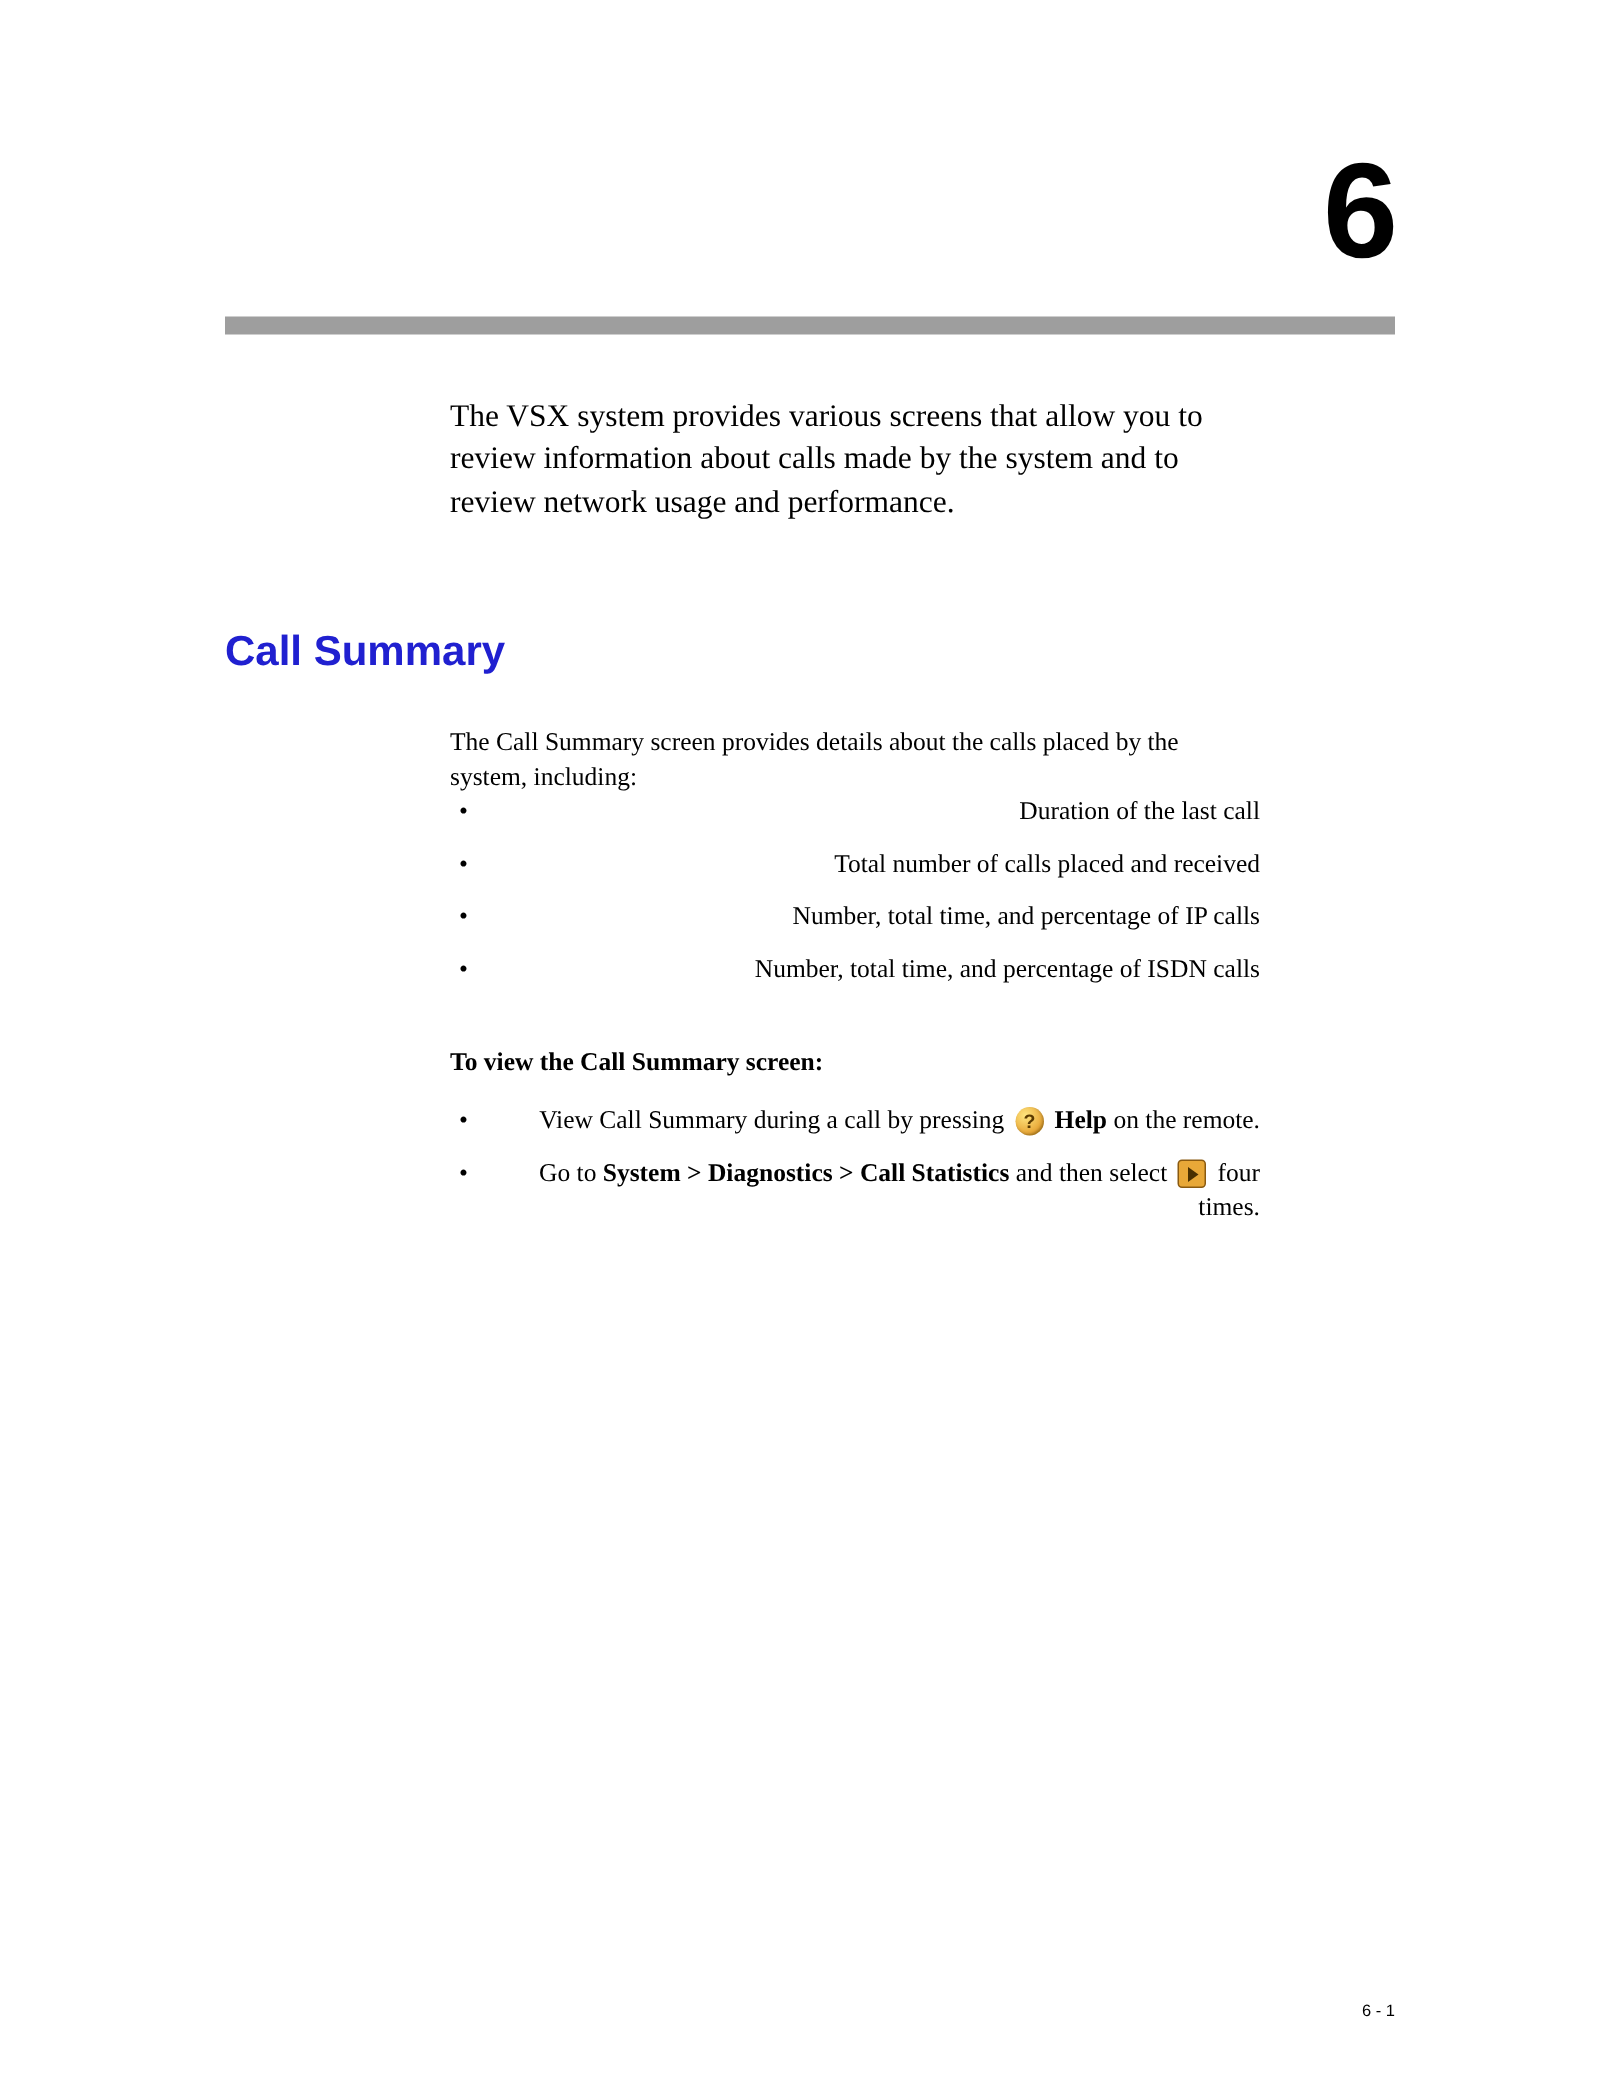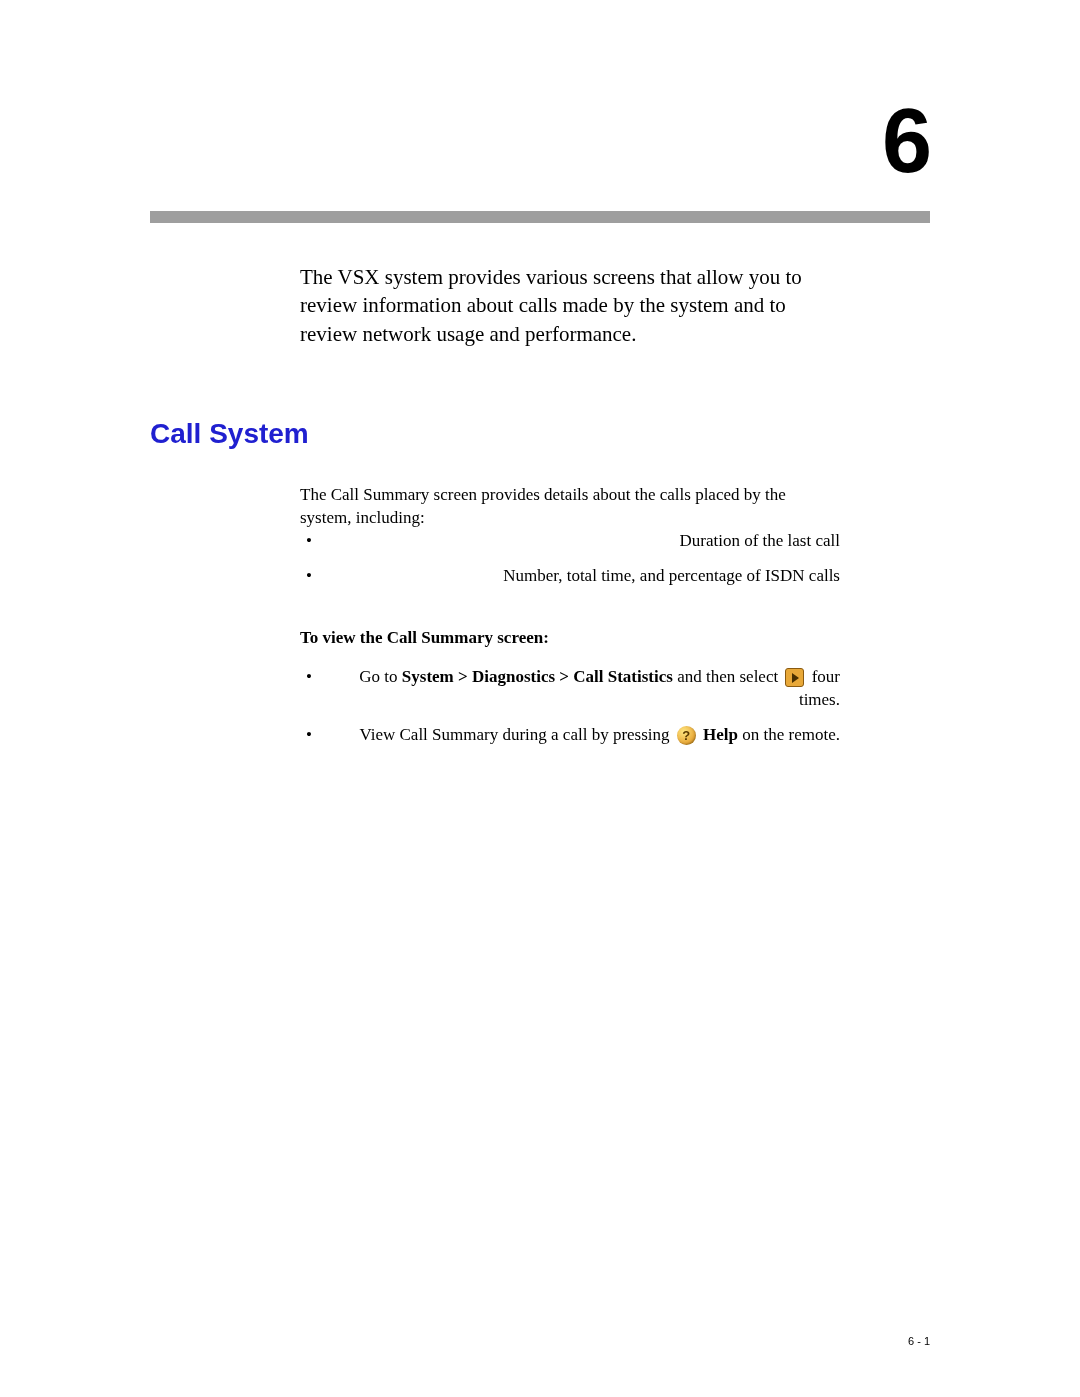--- a/index.html
+++ b/index.html
@@ -150,35 +150,37 @@
 
 <div class="page">
 
   <div class="chapter-number">6</div>
 
   <div class="divider"></div>
 
 
   <p class="intro-para">The VSX system provides various screens that allow you to review information about calls made by the system and to review network usage and performance.</p>
 
-  <h2 class="section-heading">Call System</h2>
+  <h2 class="section-heading">Call Summary</h2>
 
   <p class="body-para">The Call Summary screen provides details about the calls placed by the system, including:</p>
 
   <ul class="bullets">
     <li>Duration of the last call</li>
+    <li>Total number of calls placed and received</li>
+    <li>Number, total time, and percentage of IP calls</li>
     <li>Number, total time, and percentage of ISDN calls</li>
   </ul>
 
   <div class="sub-heading">To view the Call Summary screen:</div>
 
   <ul class="bullets">
     <li>
-      <span>Go to </span><span class="inline-bold">System &gt; Diagnostics &gt; Call Statistics</span><span> and then select </span><span class="nav-button-icon"></span><span> four times.</span>
+      <span>View Call Summary during a call by pressing </span><span class="help-icon"></span>&nbsp;<span class="inline-bold">Help</span><span> on the remote.</span>
     </li>
     <li>
-      <span>View Call Summary during a call by pressing </span><span class="help-icon"></span>&nbsp;<span class="inline-bold">Help</span><span> on the remote.</span>
+      <span>Go to </span><span class="inline-bold">System &gt; Diagnostics &gt; Call Statistics</span><span> and then select </span><span class="nav-button-icon"></span><span> four times.</span>
     </li>
   </ul>
 
   <div class="page-number">6 - 1</div>
 
 </div>
 
 </body></html>

